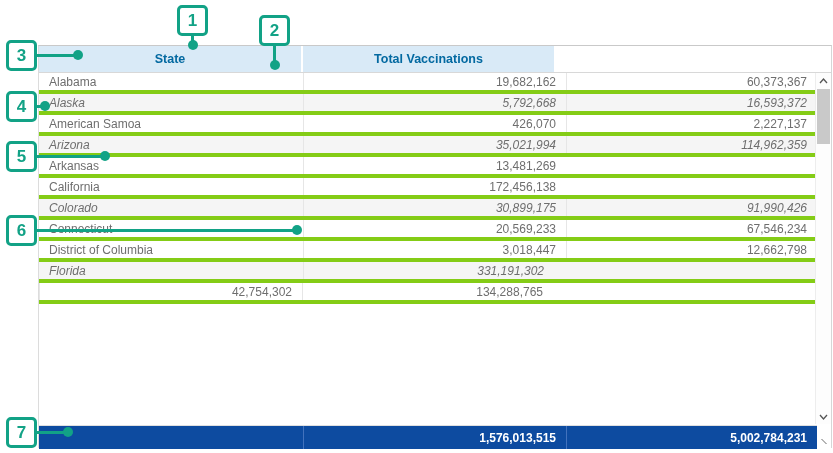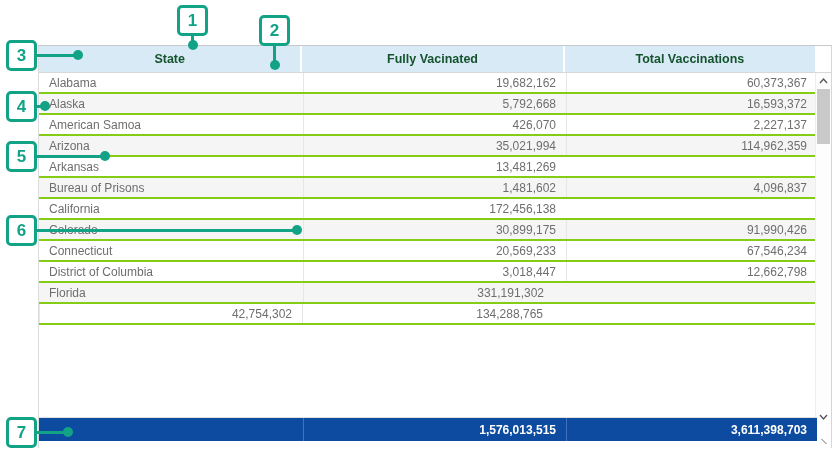--- a/index.html
+++ b/index.html
@@ -9,51 +9,51 @@
   }
 
   
   .table-wrap{
     position:absolute;left:38px;top:45px;width:794px;height:403px;
     border-top:1px solid #c9c9c9;border-left:1px solid #dcdcdc;border-right:1px solid #d6d6d6;
     box-sizing:border-box;background:#fff;
   }
   .thead{display:flex;height:27px;background:#fff;border-bottom:1px solid #d8d8d8;box-sizing:border-box;}
   .th{
-    background:#D9EAF7;color:#14532d;font-size:12.5px;font-weight:bold;
+    background:#D9EAF7;color:#0369a1;font-size:12.5px;font-weight:bold;
     display:flex;align-items:center;justify-content:center;box-sizing:border-box;
     border-right:2px solid #ffffff;height:100%;
   }
   .c1{width:264px;} .c2{width:263px;} .c3{width:251px;}
   .th.c3{border-right:none;}
   .thead .corner{width:16px;background:#ffffff;border-right:none;}
 
   .tbody{position:relative;height:351px;overflow:hidden;}
-  .tr{display:flex;height:21px;box-sizing:border-box;border-bottom:2px solid #84cc16;background:#ffffff;text-align:right;}
-  .tr.alt{background:#f5f5f5;}
+  .tr{display:flex;height:21px;box-sizing:border-box;border-bottom:4px solid #84cc16;background:#ffffff;text-align:right;}
+  .tr.alt{background:#f5f5f5;font-style:italic;}
   .td{
     box-sizing:border-box;display:flex;align-items:center;
     font-size:12px;color:#6e6e6e;height:100%;
   }
   .td.state{padding-left:10px;}
   .td.num{justify-content:flex-end;padding-right:10px;}
   .tr .c2,.tr .c3{border-left:1px solid #e6e6e6;}
 
   
   .scrollbar{
     position:absolute;top:27px;right:0;width:16px;height:351px;background:#fdfdfd;
     border-left:1px solid #ededed;box-sizing:border-box;
   }
   .sb-btn{position:absolute;left:0;width:100%;height:15px;display:flex;align-items:center;justify-content:center;background:#fdfdfd;}
   .sb-up{top:0;} .sb-down{bottom:0;}
   .sb-thumb{position:absolute;left:1px;top:16px;width:13px;height:55px;background:#c9c9c9;}
 
   
   .totalrow{
-    position:absolute;left:0;top:371px;width:778px;height:24px;display:flex;
+    position:absolute;left:0;top:379px;width:778px;height:24px;display:flex;
     background:#0D4BA0;box-sizing:border-box;border-top:1px solid #e0e0e0;
   }
   .totalrow .td{color:#ffffff;font-weight:bold;font-size:12px;}
   .totalrow .c2,.totalrow .c3{border-left:1px solid #4272bd;}
 
   .grip{position:absolute;right:3px;bottom:4px;width:7px;height:5px;
     background:
       linear-gradient(45deg, transparent 40%, #b5b5b5 40%, #b5b5b5 55%, transparent 55%);
   }
 
@@ -66,21 +66,20 @@
   .co-line{position:absolute;background:#12A286;z-index:4;}
   .co-dot{position:absolute;width:10px;height:10px;border-radius:50%;background:#12A286;z-index:4;}
 </style>
 </head>
 <body>
 
 <div class="table-wrap">
 
   <div class="thead">
     <div class="th c1">State</div>
-    <div class="th c2">Fully Vacinated</div>
     <div class="th c3">Total Vaccinations</div>
     <div class="th corner"></div>
   </div>
 
   <div class="tbody">
     <div class="tr">
       <div class="td state c1">Alabama</div>
       <div class="td num c2">19,682,162</div>
       <div class="td num c3">60,373,367</div>
     </div>
@@ -95,25 +94,20 @@
       <div class="td num c3">2,227,137</div>
     </div>
     <div class="tr alt">
       <div class="td state c1">Arizona</div>
       <div class="td num c2">35,021,994</div>
       <div class="td num c3">114,962,359</div>
     </div>
     <div class="tr">
       <div class="td state c1">Arkansas</div>
       <div class="td num c2">13,481,269</div>
-    </div>
-    <div class="tr alt">
-      <div class="td state c1">Bureau of Prisons</div>
-      <div class="td num c2">1,481,602</div>
-      <div class="td num c3">4,096,837</div>
     </div>
     <div class="tr">
       <div class="td state c1">California</div>
       <div class="td num c2">172,456,138</div>
     </div>
     <div class="tr alt">
       <div class="td state c1">Colorado</div>
       <div class="td num c2">30,899,175</div>
       <div class="td num c3">91,990,426</div>
     </div>
@@ -147,21 +141,21 @@
     <div class="sb-btn sb-down">
       <svg width="9" height="6" viewBox="0 0 9 6">
           <polyline points="1,1 4.5,5 8,1" fill="none" stroke="#555555" stroke-width="1.3"></polyline>
         </svg>
     </div>
   </div>
 
   <div class="totalrow">
     <div class="td state c1"></div>
     <div class="td num c2">1,576,013,515</div>
-    <div class="td num c3">3,611,398,703</div>
+    <div class="td num c3">5,002,784,231</div>
   </div>
 
   <div class="grip"></div>
 </div>
 
 <div class="co-box" style="left:177px;top:5px;">1</div>
 <div class="co-line" style="left:191px;top:35px;width:3px;height:11px;"></div>
 <div class="co-dot" style="left:188px;top:40px;"></div>
 
 <div class="co-box" style="left:259px;top:15px;">2</div>

